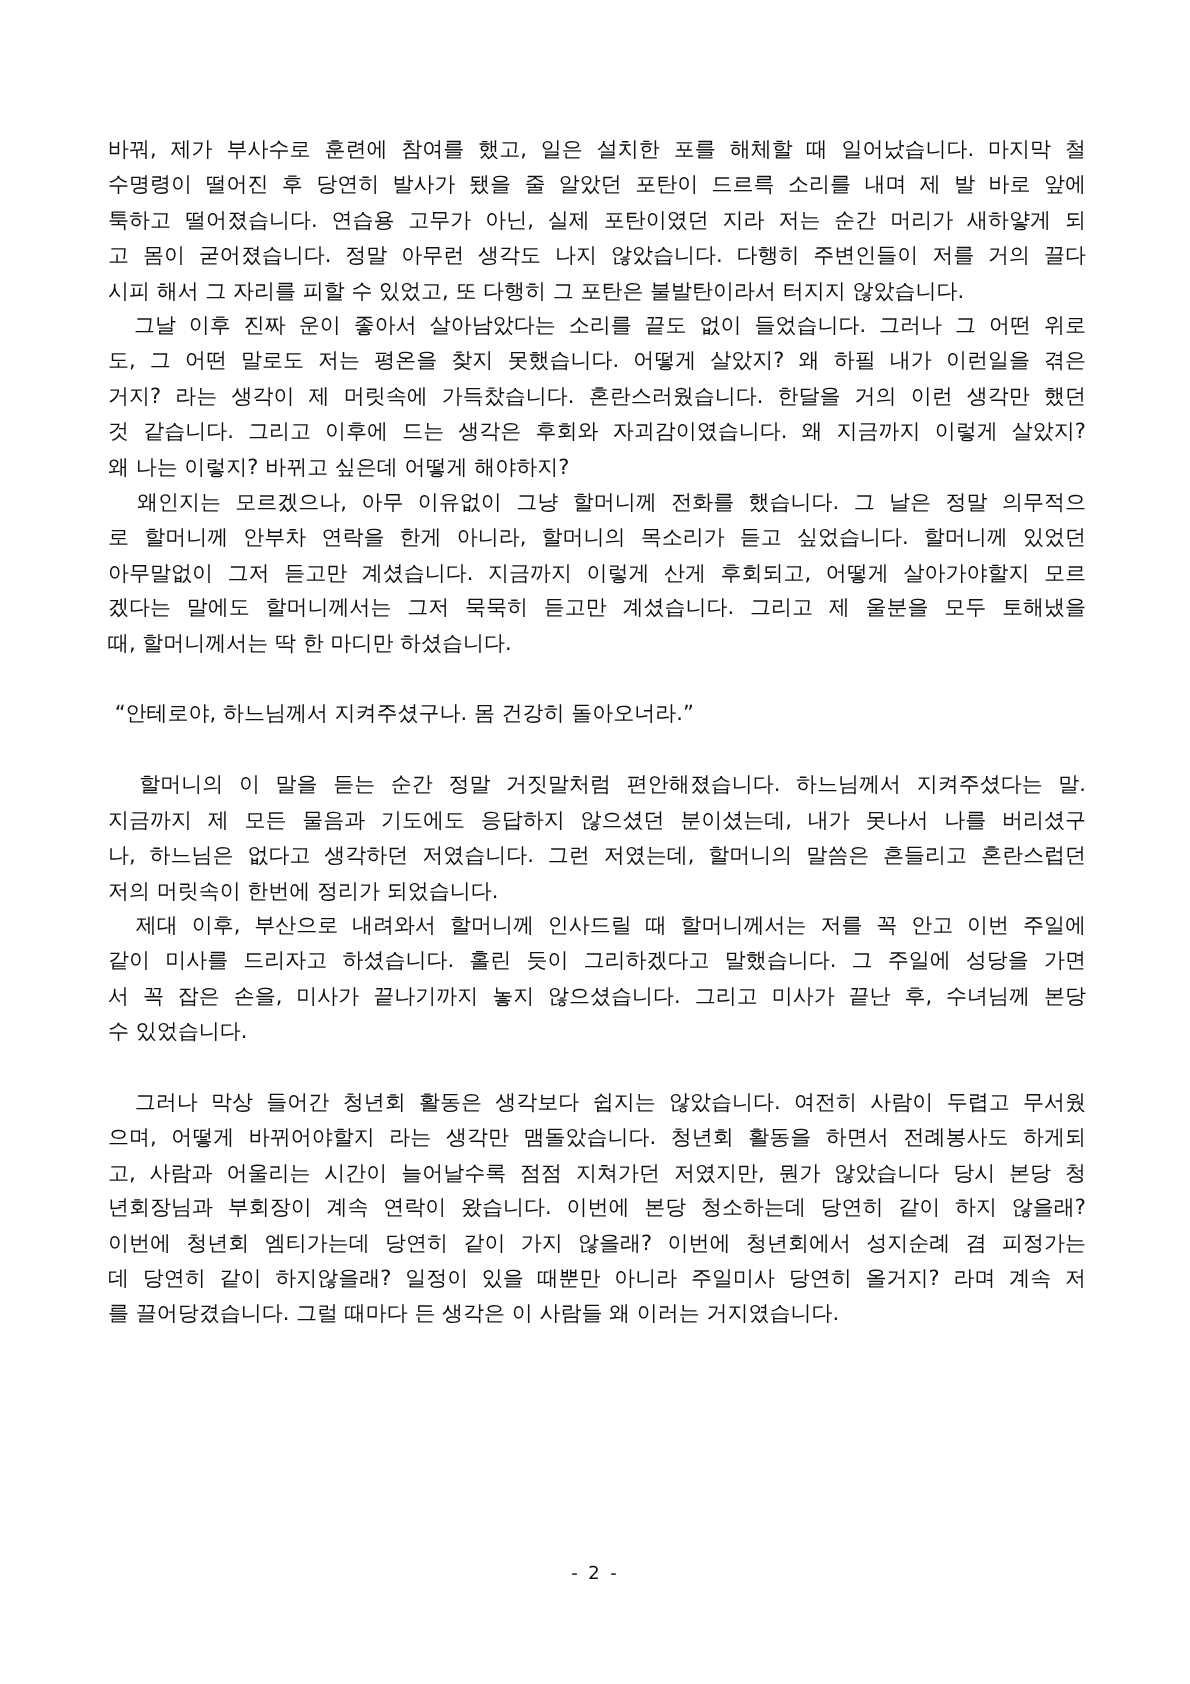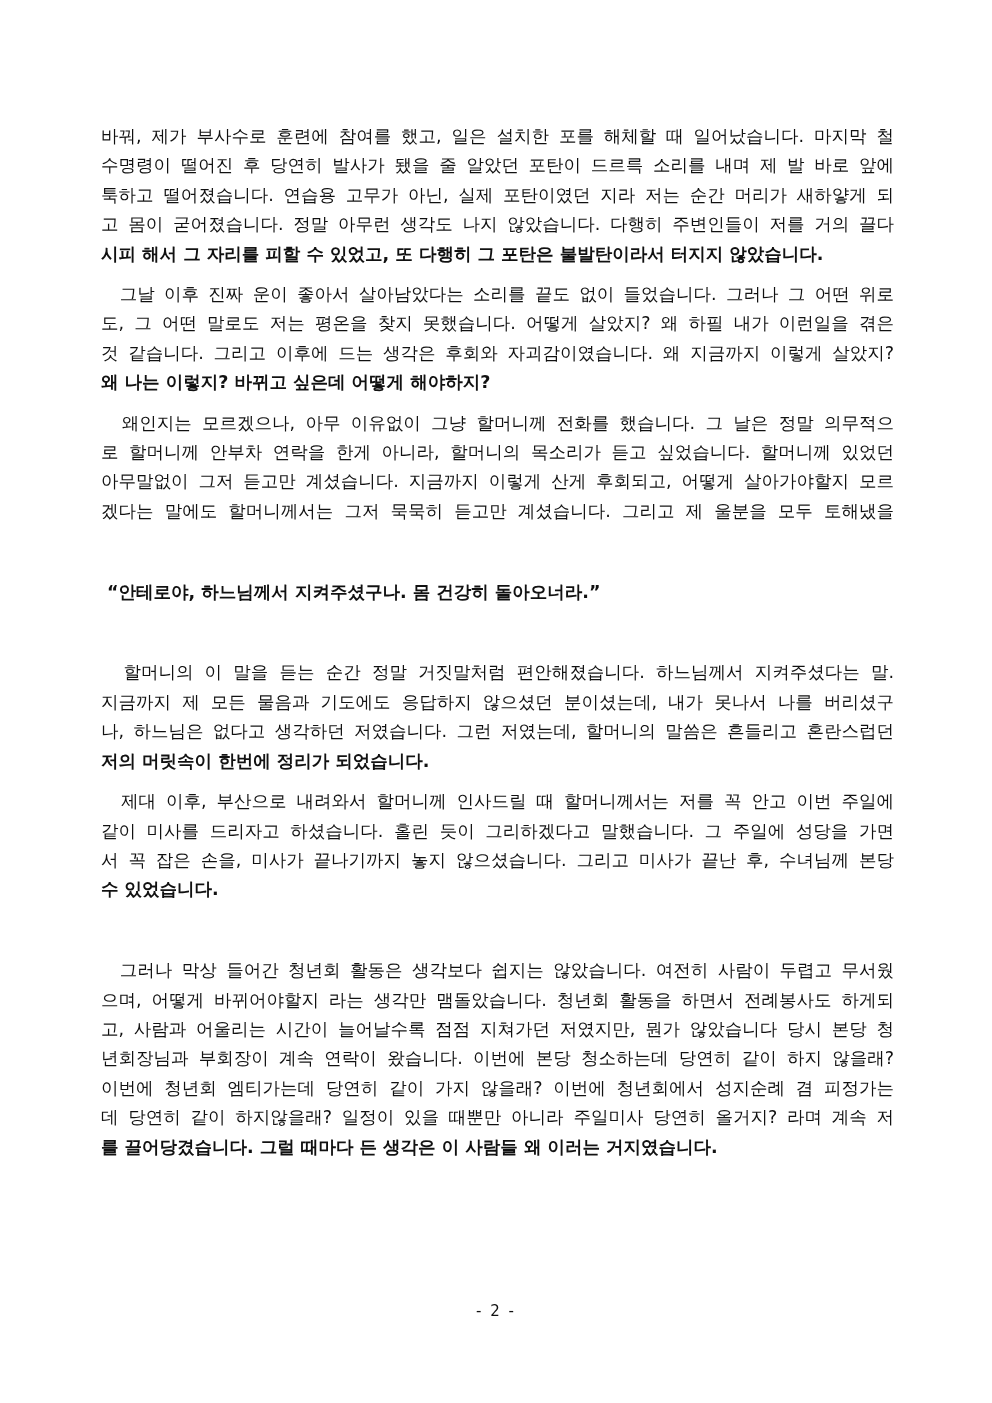--- a/index.html
+++ b/index.html
@@ -18,32 +18,31 @@
   }
   .content {
     position: absolute;
     left: 90px;
     right: 87px;
     top: 111px;
     font-size: 17.5px;
     line-height: 29.4px;
   }
   .para {
-    margin: 11px;
+    margin: 0;
     padding: 0;
   }
   .line {
     white-space: pre-wrap;
     text-align: justify;
     text-align-last: justify;
     -moz-text-align-last: justify;
   }
   .line.last {
     text-align-last: left;
-    font-weight: bold;
     -moz-text-align-last: left;
   }
   .gap {
     height: 29.4px;
   }
   .page-number {
     position: absolute;
     left: 0;
     right: 0;
     top: 1302px;
@@ -61,28 +60,30 @@
       <div class="para">
         <div class="line">바꿔, 제가 부사수로 훈련에 참여를 했고, 일은 설치한 포를 해체할 때 일어났습니다. 마지막 철</div>
         <div class="line">수명령이 떨어진 후 당연히 발사가 됐을 줄 알았던 포탄이 드르륵 소리를 내며 제 발 바로 앞에</div>
         <div class="line">툭하고 떨어졌습니다. 연습용 고무가 아닌, 실제 포탄이였던 지라 저는 순간 머리가 새하얗게 되</div>
         <div class="line">고 몸이 굳어졌습니다. 정말 아무런 생각도 나지 않았습니다. 다행히 주변인들이 저를 거의 끌다</div>
         <div class="line last">시피 해서 그 자리를 피할 수 있었고, 또 다행히 그 포탄은 불발탄이라서 터지지 않았습니다.</div>
       </div>
       <div class="para">
         <div class="line">  그날 이후 진짜 운이 좋아서 살아남았다는 소리를 끝도 없이 들었습니다. 그러나 그 어떤 위로</div>
         <div class="line">도, 그 어떤 말로도 저는 평온을 찾지 못했습니다. 어떻게 살았지? 왜 하필 내가 이런일을 겪은</div>
+        <div class="line">거지? 라는 생각이 제 머릿속에 가득찼습니다. 혼란스러웠습니다. 한달을 거의 이런 생각만 했던</div>
         <div class="line">것 같습니다. 그리고 이후에 드는 생각은 후회와 자괴감이였습니다. 왜 지금까지 이렇게 살았지?</div>
         <div class="line last">왜 나는 이렇지? 바뀌고 싶은데 어떻게 해야하지?</div>
       </div>
       <div class="para">
         <div class="line">  왜인지는 모르겠으나, 아무 이유없이 그냥 할머니께 전화를 했습니다. 그 날은 정말 의무적으</div>
         <div class="line">로 할머니께 안부차 연락을 한게 아니라, 할머니의 목소리가 듣고 싶었습니다. 할머니께 있었던</div>
         <div class="line">아무말없이 그저 듣고만 계셨습니다. 지금까지 이렇게 산게 후회되고, 어떻게 살아가야할지 모르</div>
         <div class="line">겠다는 말에도 할머니께서는 그저 묵묵히 듣고만 계셨습니다. 그리고 제 울분을 모두 토해냈을</div>
+        <div class="line last">때, 할머니께서는 딱 한 마디만 하셨습니다.</div>
       </div>
       <div class="gap"></div>
       <div class="para">
         <div class="line last"> “안테로야, 하느님께서 지켜주셨구나. 몸 건강히 돌아오너라.”</div>
       </div>
       <div class="gap"></div>
       <div class="para">
         <div class="line">  할머니의 이 말을 듣는 순간 정말 거짓말처럼 편안해졌습니다. 하느님께서 지켜주셨다는 말.</div>
         <div class="line">지금까지 제 모든 물음과 기도에도 응답하지 않으셨던 분이셨는데, 내가 못나서 나를 버리셨구</div>
         <div class="line">나, 하느님은 없다고 생각하던 저였습니다. 그런 저였는데, 할머니의 말씀은 흔들리고 혼란스럽던</div>

